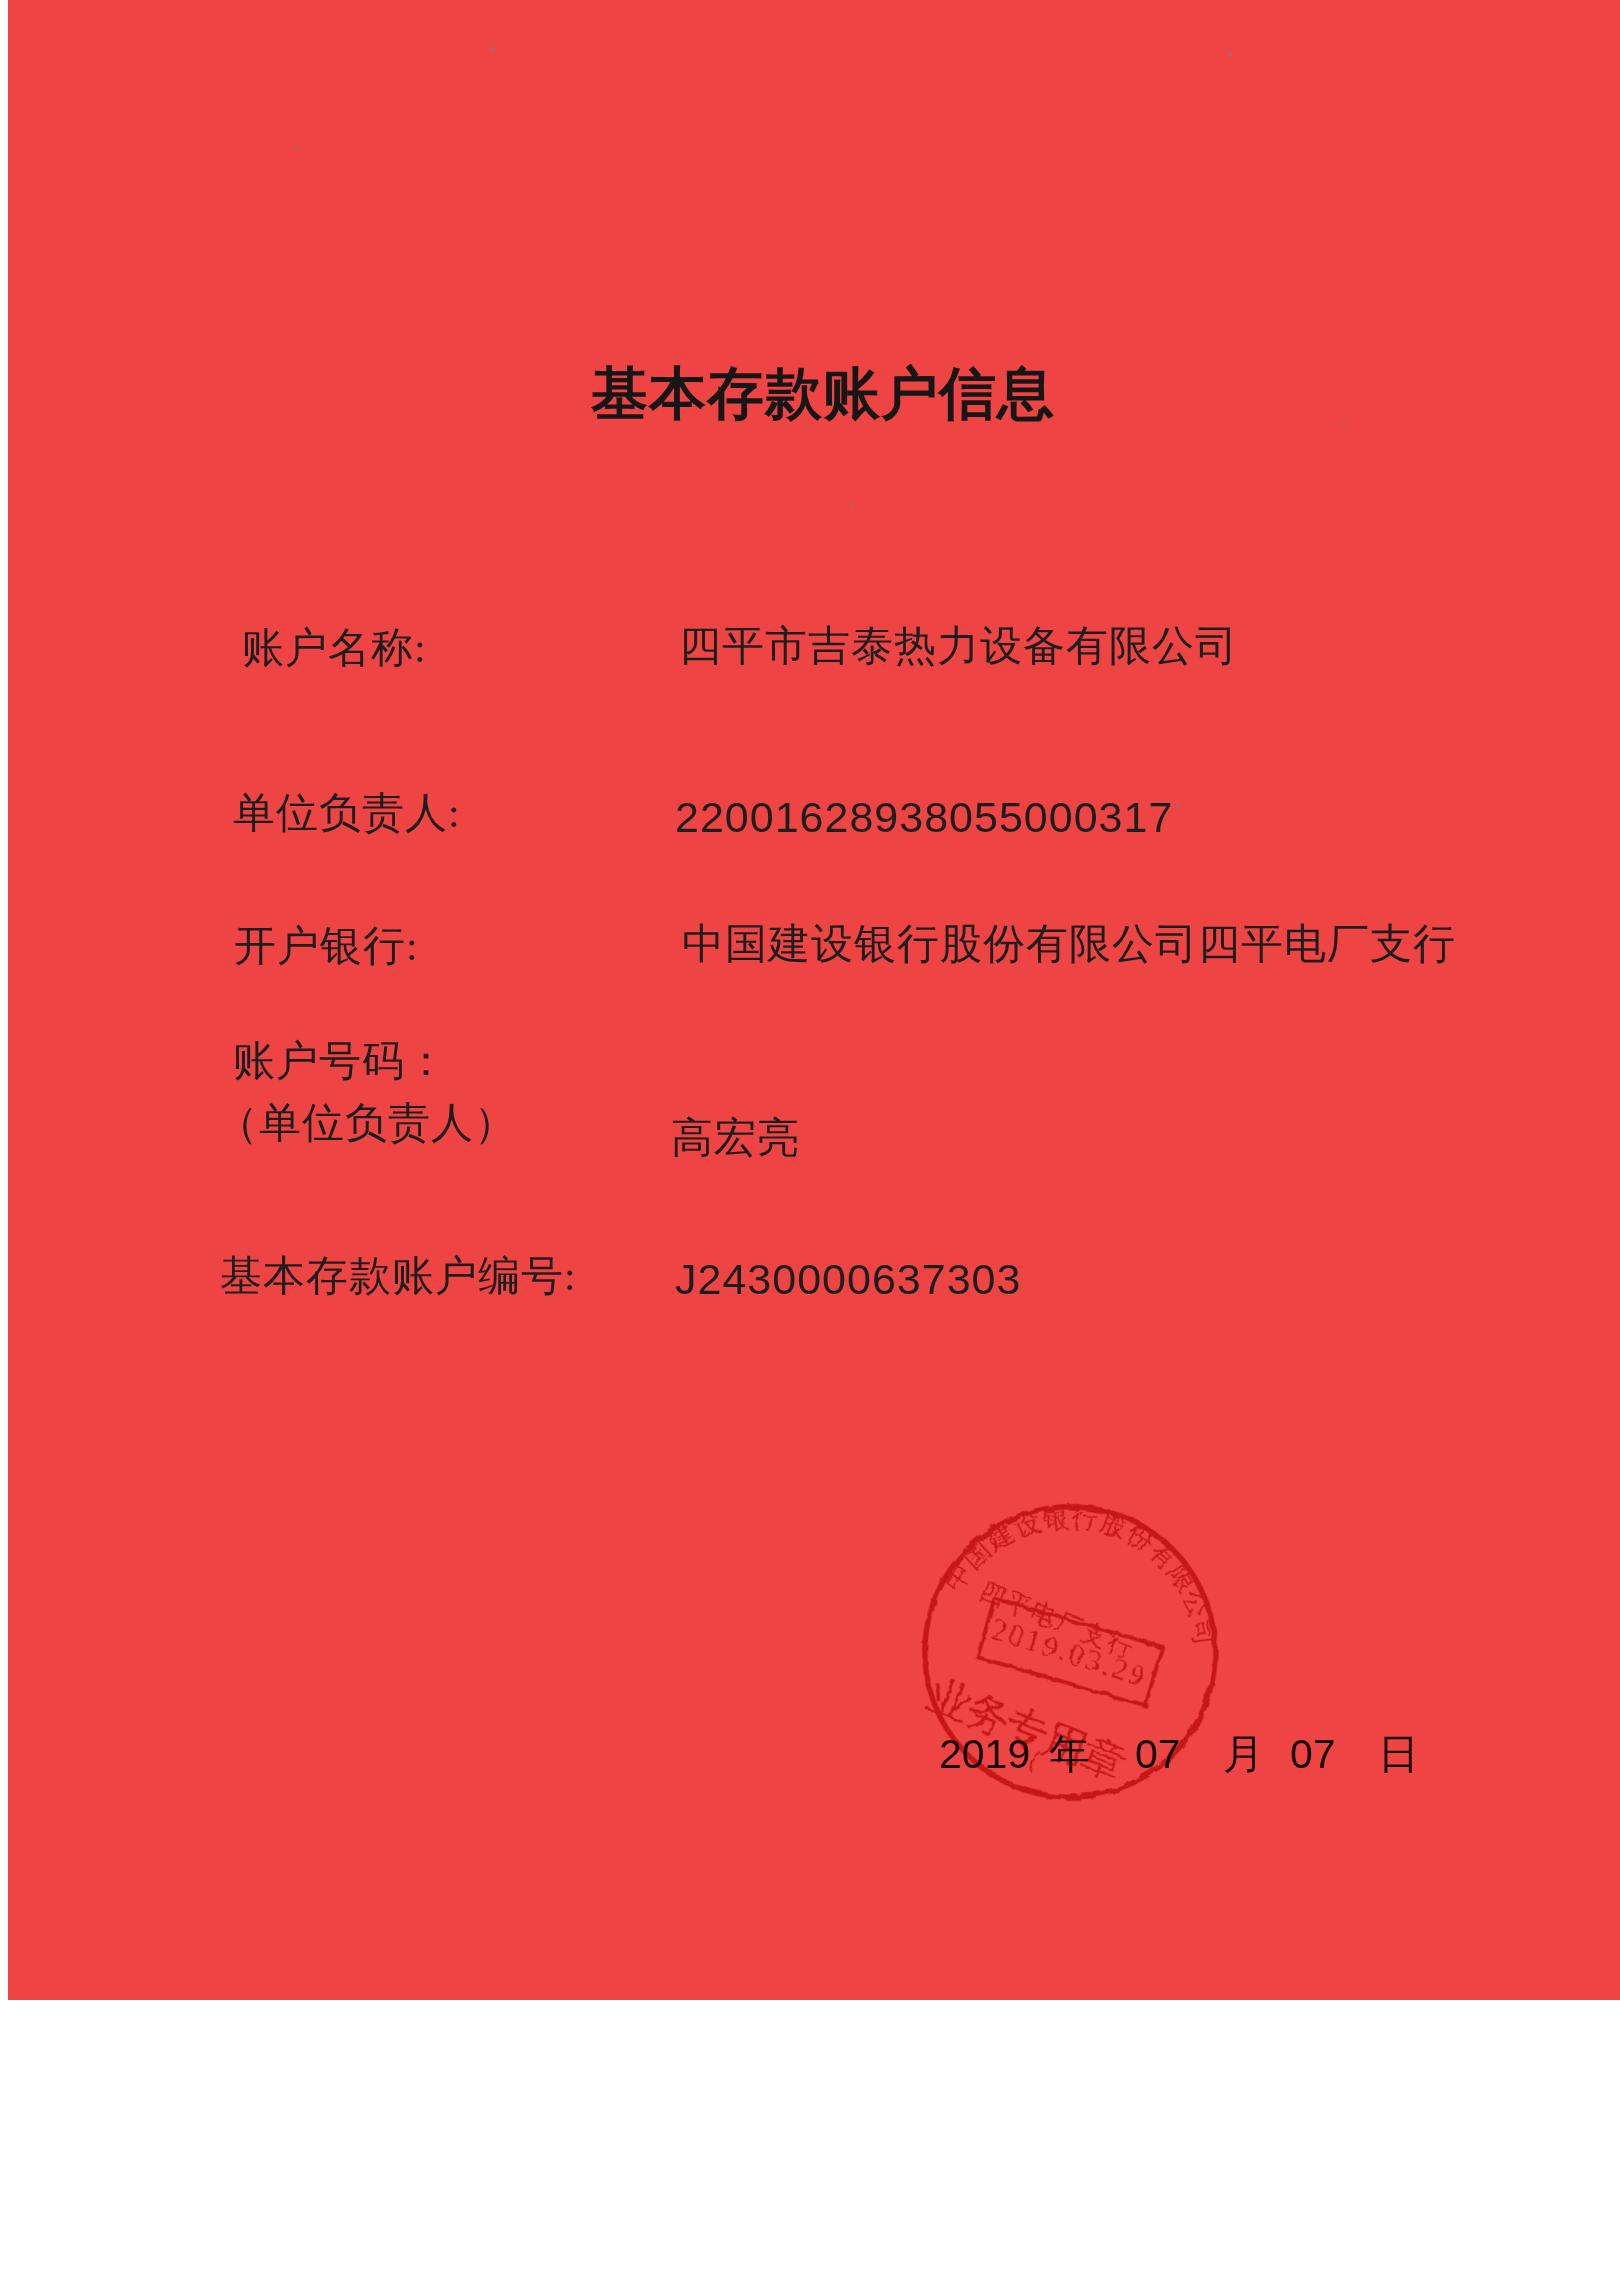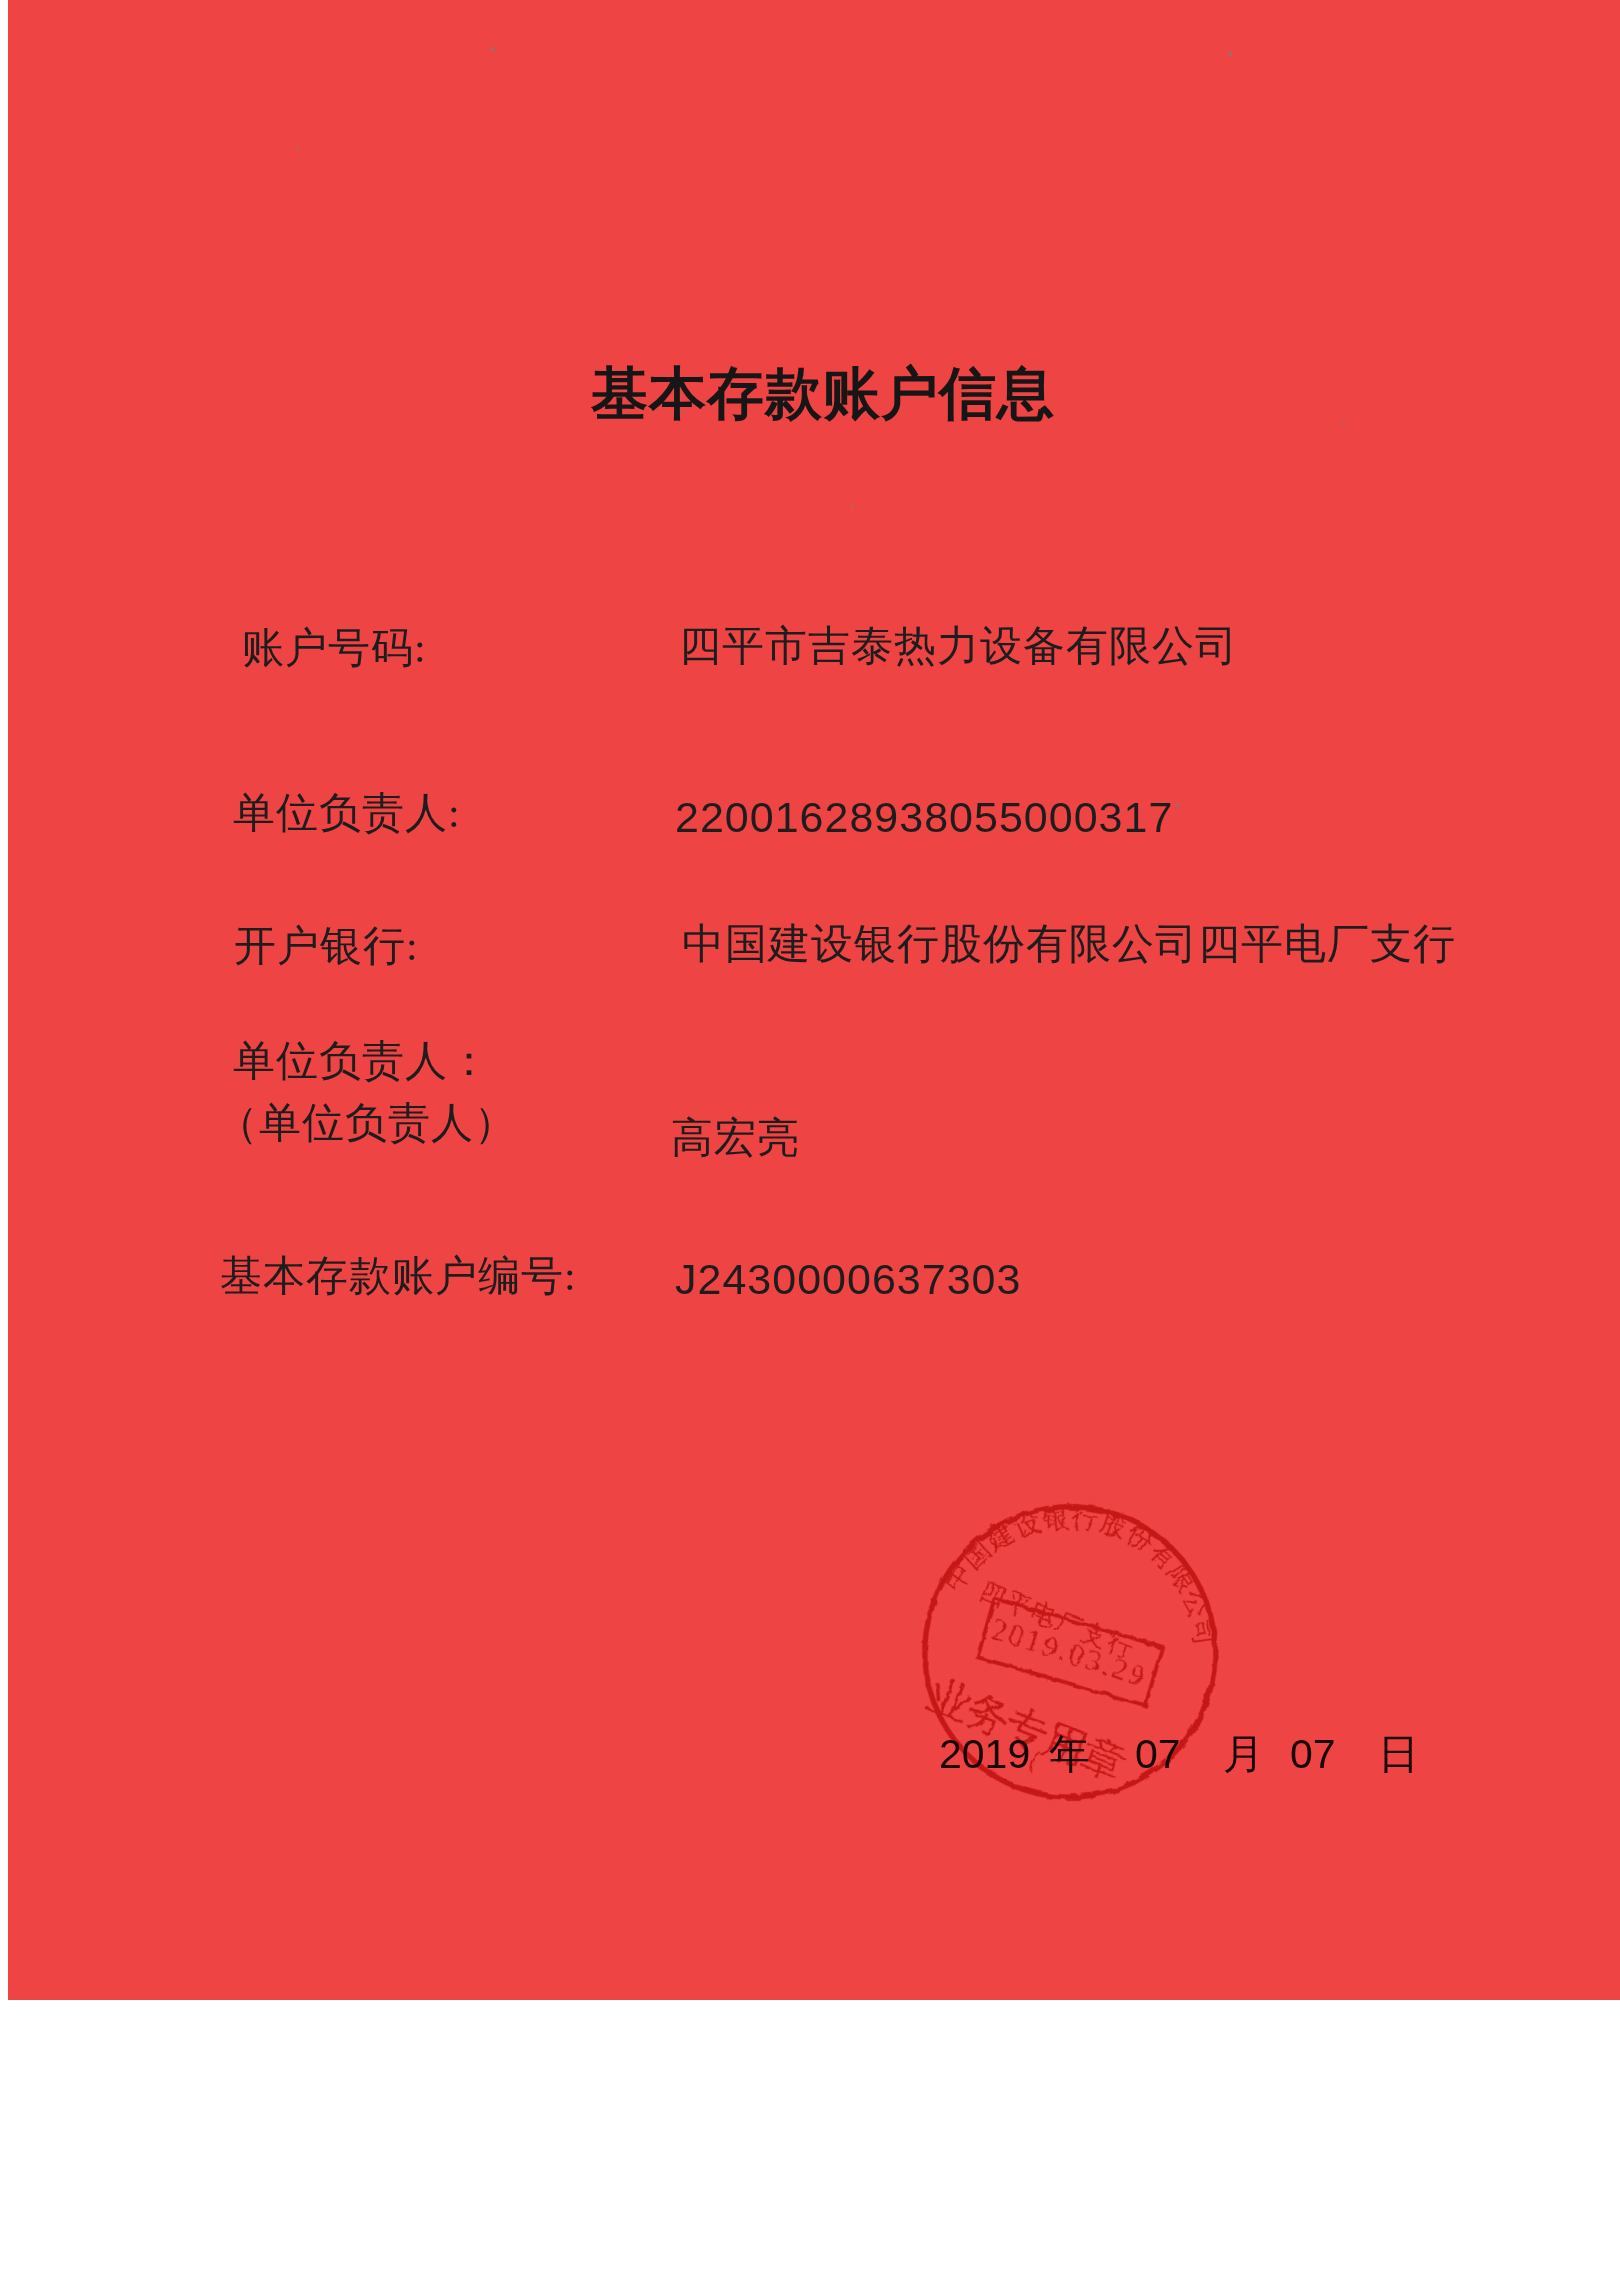--- a/index.html
+++ b/index.html
@@ -40,36 +40,36 @@
   .smudge{position:absolute;left:1434px;top:2042px;z-index:4;}
 </style>
 </head>
 <body>
 
 <div class="page">
 
   <div class="t doc-title">基本存款账户信息</div>
 
   <div>
-    <div class="t label" style="left:234px;top:627px">账户号码:</div>
+    <div class="t label" style="left:234px;top:627px">账户名称:</div>
     <div class="t value-cjk" style="left:671px;top:625px">四平市吉泰热力设备有限公司</div>
   </div>
 
   <div>
     <div class="t label" style="left:225px;top:792px">单位负责人:</div>
     <div class="t value-num" style="left:667px;top:796px">22001628938055000317</div>
   </div>
 
   <div>
     <div class="t label" style="left:226px;top:925px">开户银行:</div>
     <div class="t value-cjk" style="left:674px;top:923px">中国建设银行股份有限公司四平电厂支行</div>
   </div>
 
   <div>
-    <div class="t label" style="left:225px;top:1040px">单位负责人：</div>
+    <div class="t label" style="left:225px;top:1040px">账户号码：</div>
     <div class="t label" style="left:208px;top:1102px">（单位负责人）</div>
     <div class="t value-cjk" style="left:663px;top:1117px">高宏亮</div>
   </div>
 
   <div>
     <div class="t label" style="left:212px;top:1255px">基本存款账户编号:</div>
     <div class="t value-num" style="left:667px;top:1258px">J2430000637303</div>
   </div>
 
   <div class="stamp">

